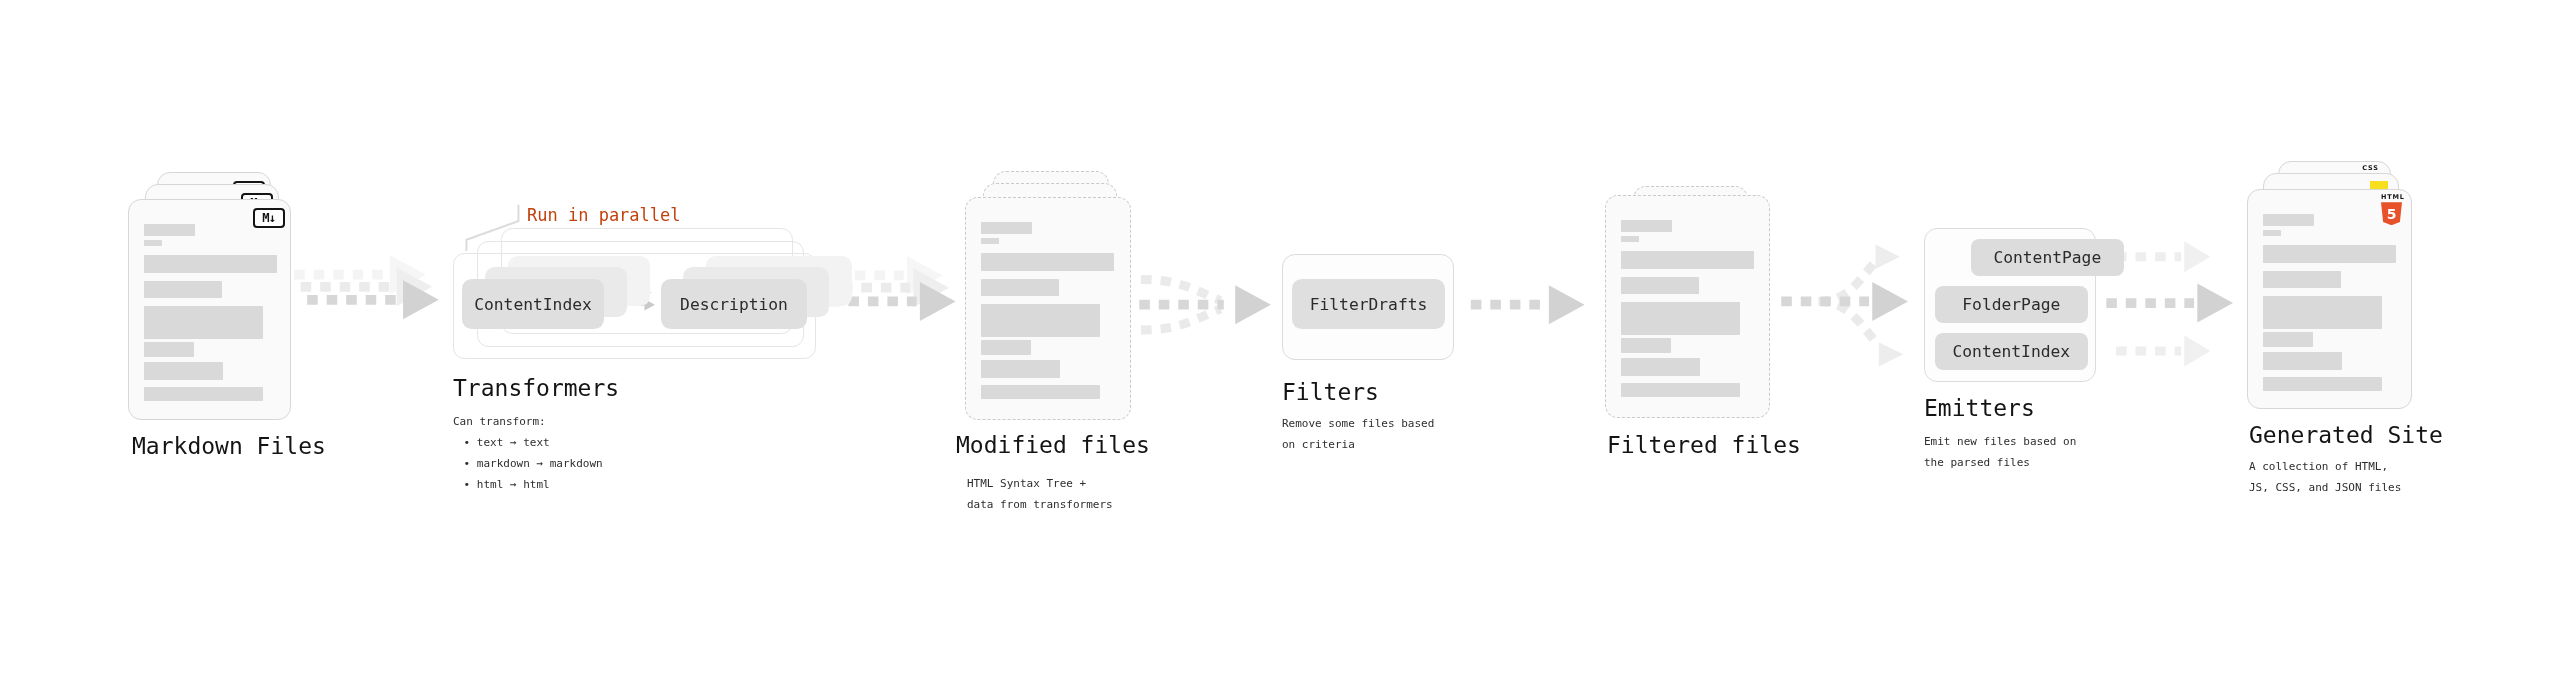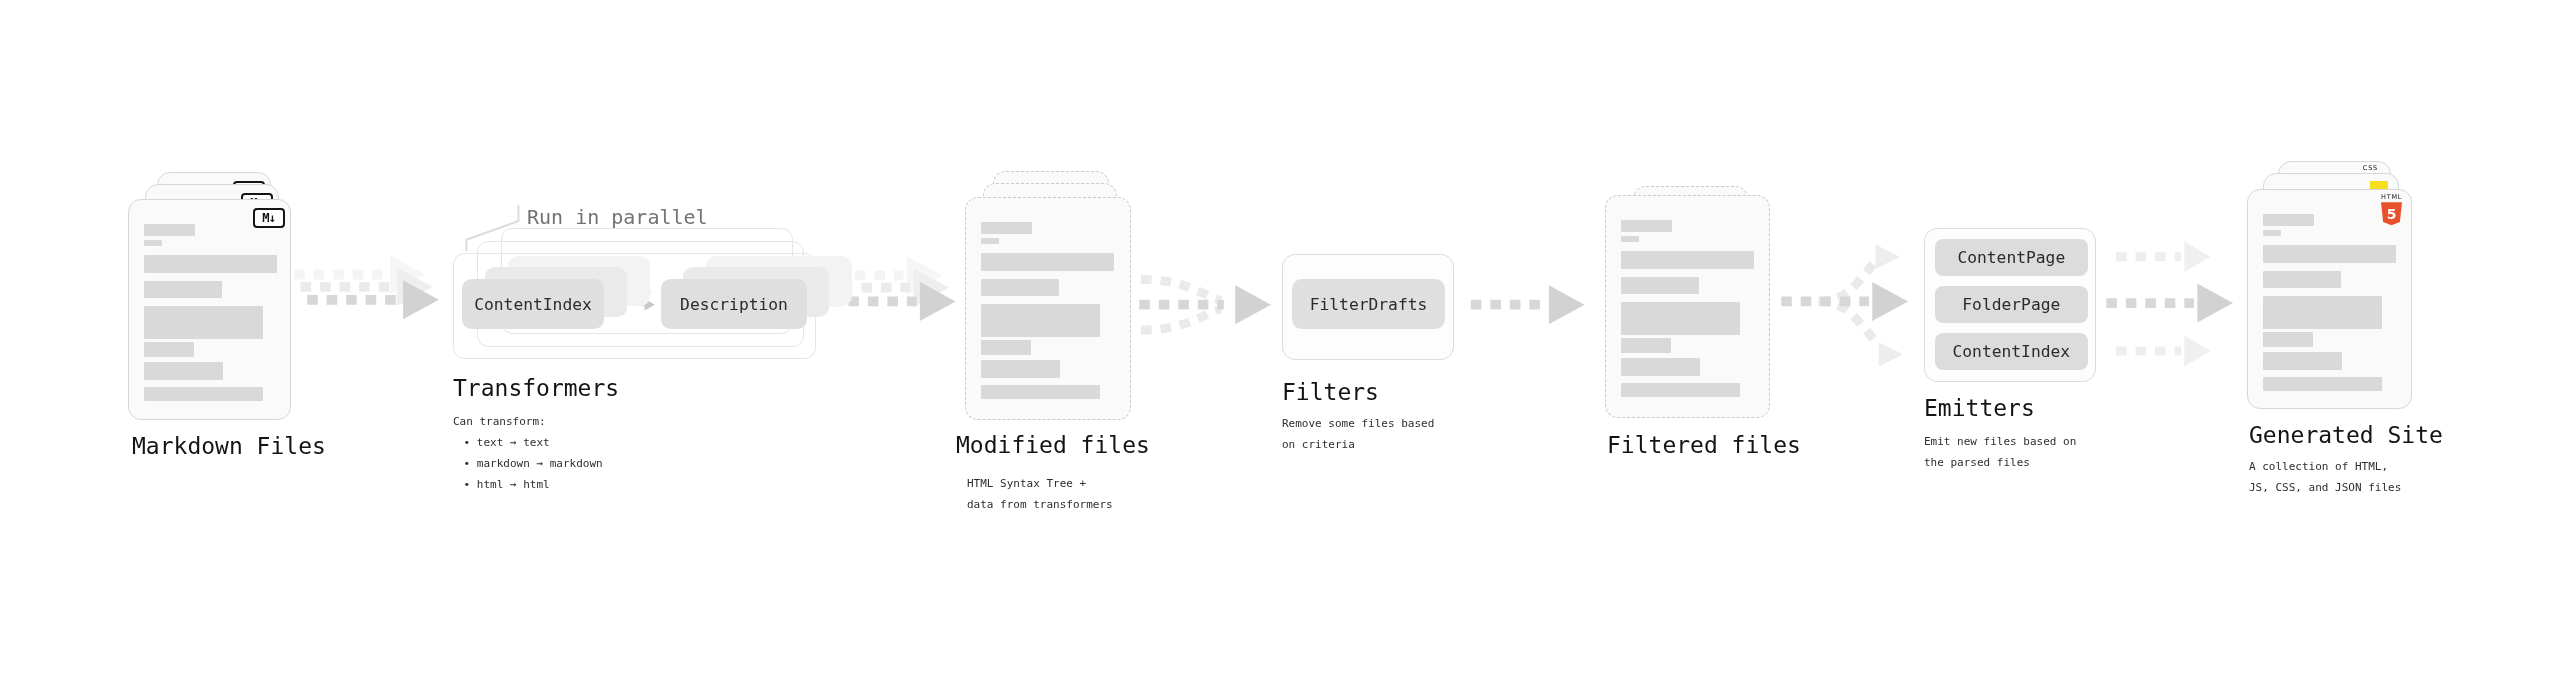--- a/index.html
+++ b/index.html
@@ -26,25 +26,25 @@
 
   
   .md-badge{position:absolute;right:4.9px;top:8.1px;width:32.5px;height:19.5px;background:#fff;
             border:2.4px solid #141414;border-radius:4.1px;box-sizing:border-box;
             display:flex;align-items:center;justify-content:center;
             font-weight:bold;font-size:12.2px;letter-spacing:-0.8px;color:#141414;}
 
   
   .css-badge{position:absolute;right:9.8px;top:3.3px;width:19.5px;text-align:center;}
   .css-word{display:block;font-family:"DejaVu Sans","Liberation Sans",sans-serif;
-            font-weight:normal;font-size:6.5px;letter-spacing:0.8px;color:#141414;line-height:6.5px;}
+            font-weight:bold;font-size:6.5px;letter-spacing:0.8px;color:#141414;line-height:6.5px;}
   .css-bar{height:3.3px;background:#2f6bf0;margin-top:0.8px;border-radius:0.8px;}
   .js-badge{position:absolute;right:9.8px;top:6.5px;width:18.7px;height:9.8px;background:#f7df1e;}
   .html5-badge{position:absolute;right:9px;top:4.1px;width:21px;text-align:center;}
-  .html5-word{font-family:"DejaVu Sans","Liberation Sans",sans-serif;font-weight:normal;
+  .html5-word{font-family:"DejaVu Sans","Liberation Sans",sans-serif;font-weight:bold;
               font-size:6.5px;letter-spacing:0.8px;color:#141414;line-height:7.3px;text-align:right;}
   .html5-shield{width:21px;height:23px;margin-top:0.8px;background:#e8522b;
                 clip-path:polygon(0 0,100% 0,90% 86%,50% 100%,10% 86%);
                 display:flex;align-items:center;justify-content:center;
                 color:#fff;font-family:"DejaVu Sans","Liberation Sans",sans-serif;
                 font-weight:bold;font-size:14px;}
 
   
   .obox{position:absolute;border:1.6px solid #e5e5e5;border-radius:11.4px;box-sizing:border-box;}
 
@@ -57,21 +57,21 @@
 
   
   .panel{position:absolute;background:#fdfdfd;border:1.6px solid #dcdcdc;border-radius:13px;box-sizing:border-box;}
   .ebtn{position:absolute;left:9.8px;width:153px;height:37px;background:#dcdcdc;border-radius:8.1px;
         display:flex;align-items:center;justify-content:center;font-size:16.3px;color:#2b2b2b;}
 
   
   .stage-label{position:absolute;font-size:23px;color:#141414;white-space:nowrap;}
   .stage-desc{position:absolute;font-size:11px;line-height:21px;color:#2e2e2e;white-space:nowrap;}
   .stage-desc .indent{padding-left:10.6px;}
-  .annotation{position:absolute;font-size:20px;color:#737373;white-space:nowrap;}
+  .annotation{position:absolute;font-size:17px;color:#c2410c;white-space:nowrap;}
 
   svg.arrows{position:absolute;left:0;top:0;}
 </style>
 </head>
 <body>
 
 <div class="canvas">
 
   <svg class="arrows" width="2576" height="681" viewBox="0 0 3170 838">
 
@@ -232,21 +232,21 @@
           <i></i>
           <i></i>
           <i></i>
         </div>
     </div>
     <div class="stage-label" style="left:1607px;top:432px;">Filtered files</div>
   </div>
 
   <div>
     <div class="panel" style="left:1924px;top:228px;width:172px;height:154px;">
-      <div class="ebtn" style="top:9.8px;">ContentPage</div>
+      <div class="ebtn" style="top:9.8px;margin-left:36px;">ContentPage</div>
       <div class="ebtn" style="top:57px;">FolderPage</div>
       <div class="ebtn" style="top:104px;">ContentIndex</div>
     </div>
     <div class="stage-label" style="left:1924px;top:395px;">Emitters</div>
     <div class="stage-desc" style="left:1924px;top:431px;">
       <div>Emit new files based on</div>
       <div>the parsed files</div>
     </div>
   </div>
 

